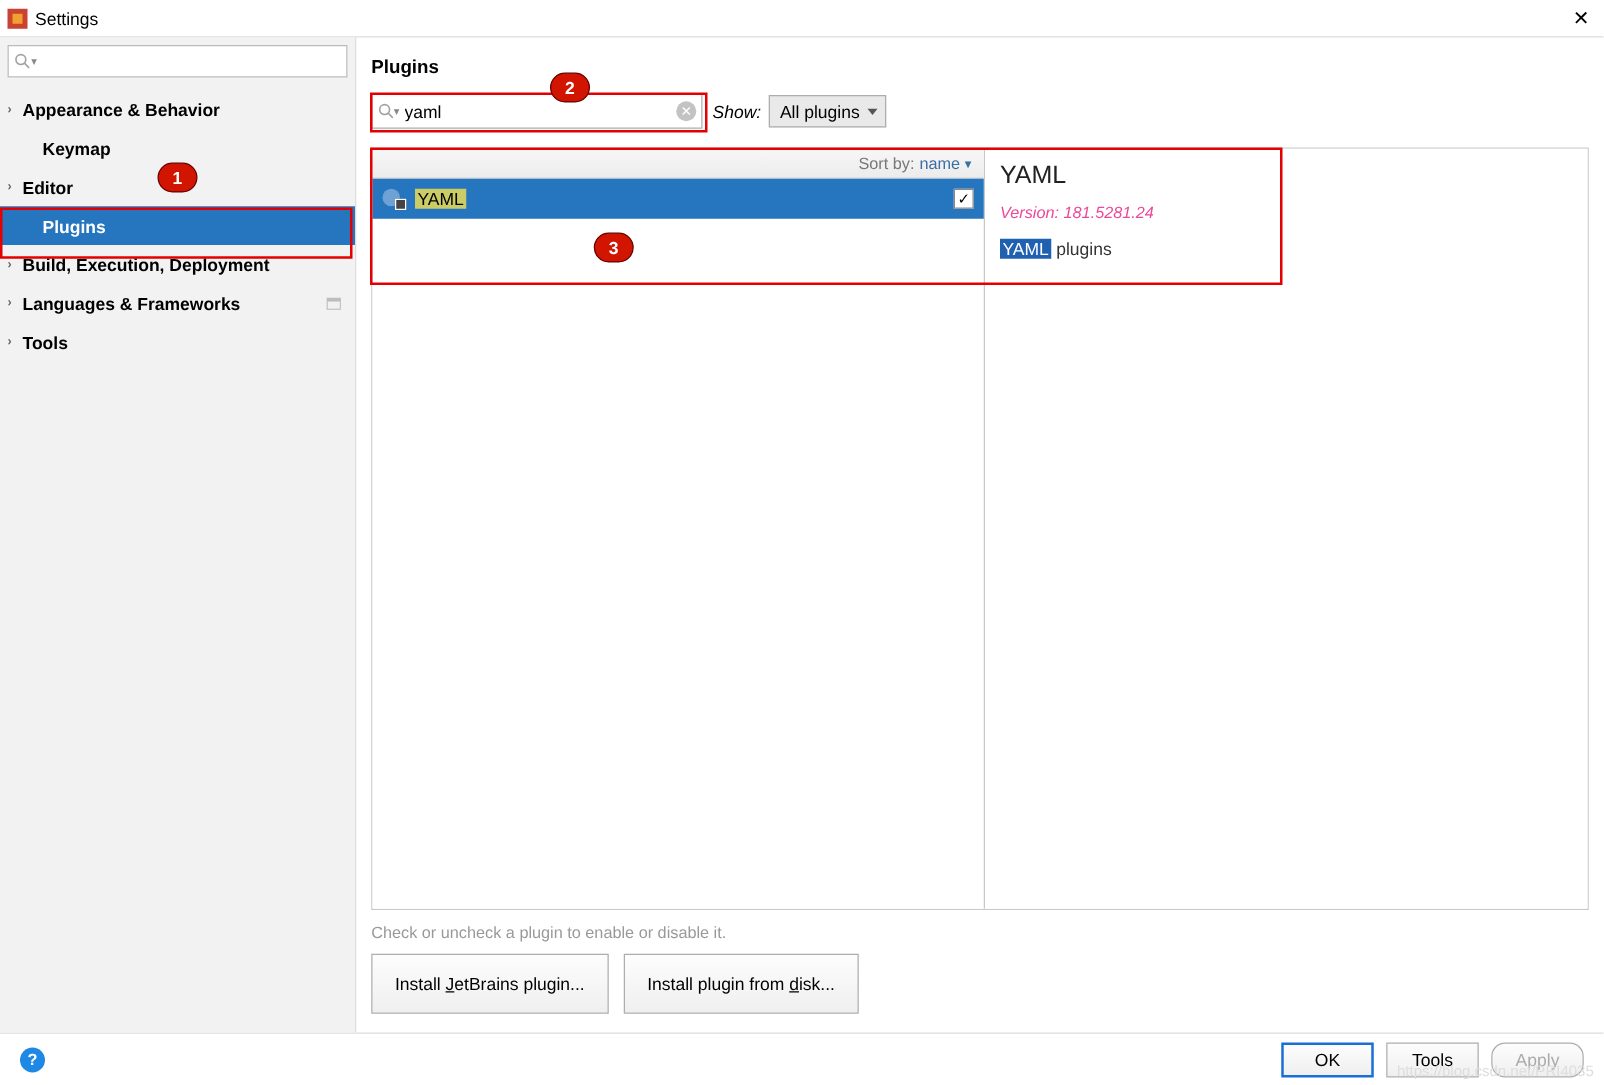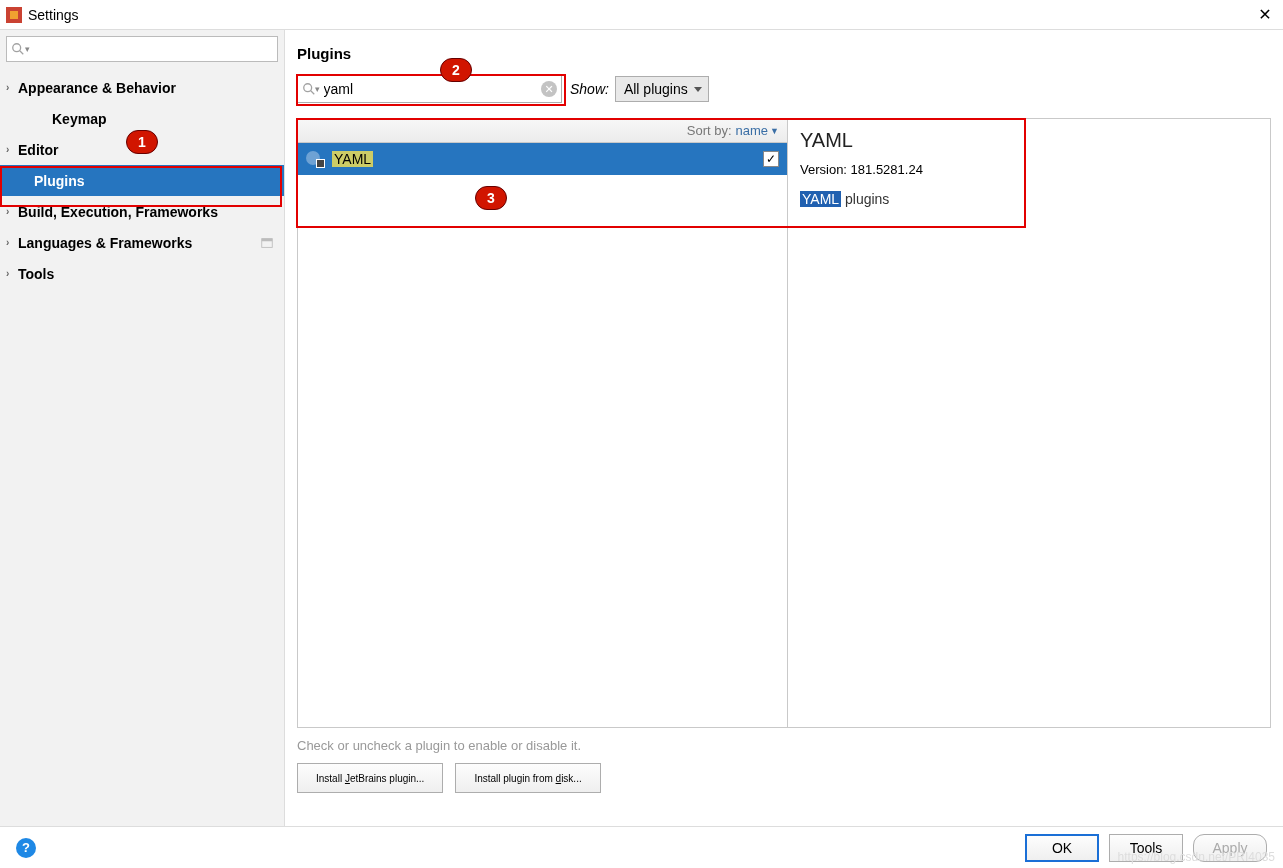--- a/index.html
+++ b/index.html
@@ -55,29 +55,29 @@
 .plugin-row { height: 32px; background: #2675bf; color: #fff; display: flex; align-items: center; padding: 0 8px; }
 .plugin-row .picon { width: 18px; height: 16px; margin-right: 8px; position: relative; }
 .plugin-row .picon::before { content: ""; position: absolute; width: 14px; height: 14px; border-radius: 50%; background: #6ea2d4; left: 0; top: 0; }
 .plugin-row .picon::after { content: ""; position: absolute; width: 7px; height: 7px; background: #444; right: -1px; bottom: -1px; border: 1px solid #fff; }
 .plugin-row .pname { background: #cccc66; color: #000; padding: 0 2px; font-size: 14px; }
 .plugin-row .chk { margin-left: auto; width: 16px; height: 16px; background: #fff; border: 1px solid #888; display: flex; align-items: center; justify-content: center; cursor: pointer; }
 .plugin-row .chk::after { content: "✓"; color: #000; font-size: 12px; }
 
 .list-right { flex: 1; padding: 10px 12px; background: #fff; }
 .detail-title { font-size: 20px; color: #222; margin-bottom: 10px; }
-.detail-version { font-size: 13px; color: #000000; margin-bottom: 14px; }
+.detail-version { font-size: 13px; color: #ec4899; margin-bottom: 14px; font-style: italic; }
 .detail-desc .hl { background: #2060b0; color: #fff; padding: 0 2px; }
 .detail-desc { font-size: 14px; color: #333; }
 
 .red-box-3 { position: absolute; left: 296px; top: 118px; width: 730px; height: 110px; border: 2px solid #e20000; pointer-events: none; z-index: 5; }
 
 .hint { color: #999; font-size: 13px; margin-top: 10px; }
 .btn-row { display: flex; gap: 12px; margin-top: 10px; }
-.btn { height: 30px; padding: 0 18px; border: 1px solid #adadad; background: linear-gradient(#fdfdfd,#efefef); display: flex; align-items: center; font-size: 10px; cursor: pointer; }
+.btn { height: 48px; padding: 0 18px; border: 1px solid #adadad; background: linear-gradient(#fdfdfd,#efefef); display: flex; align-items: center; font-size: 14px; cursor: pointer; }
 .btn u { text-decoration: underline; }
 
 .footer { height: 42px; border-top: 1px solid #ddd; display: flex; align-items: center; padding: 0 16px; }
 .help-icon { width: 20px; height: 20px; border-radius: 50%; background: #1e88e5; color: #fff; display: flex; align-items: center; justify-content: center; font-size: 13px; font-weight: bold; cursor: pointer; }
 .footer-btns { margin-left: auto; display: flex; gap: 10px; justify-content: center; }
 .fbtn { height: 28px; width: 74px; border: 1px solid #adadad; background: linear-gradient(#fdfdfd,#efefef); display: flex; align-items: center; justify-content: center; font-size: 14px; cursor: pointer; }
 .fbtn.primary { border: 2px solid #1a6fd6; }
 .fbtn.disabled { color: #aaa; cursor: default; border-radius: 11px; }
 
 svg.mag circle { fill: none; stroke: #666; stroke-width: 1.5; }
@@ -101,33 +101,33 @@
           <circle cx="6.5" cy="6.5" r="4.5"></circle>
           <line x1="10" y1="10" x2="14" y2="14"></line>
         </svg>
       <span class="chev">▾</span>
     </div>
     <div class="tree">
       <div class="tree-item bold">
           <span class="arrow">›</span>
           <span>Appearance &amp; Behavior</span>
         </div>
-      <div class="tree-item bold" style="padding-left:52px;">
+      <div class="tree-item bold" style="padding-left:34px;">
           <span>Keymap</span>
         </div>
       <div class="tree-item bold">
           <span class="arrow">›</span>
           <span>Editor</span>
         </div>
       <div class="tree-item child selected">
           <span>Plugins</span>
         </div>
       <div class="tree-item bold">
           <span class="arrow">›</span>
-          <span>Build, Execution, Frameworks</span>
+          <span>Build, Execution, Deployment</span>
         </div>
       <div class="tree-item bold">
           <span class="arrow">›</span>
           <span>Languages &amp; Frameworks</span>
         <svg class="proj-icon" viewBox="0 0 16 16">
             <rect x="2" y="3" width="12" height="10" fill="none" stroke="#888"></rect>
             <rect x="2" y="3" width="12" height="3" fill="#888"></rect>
           </svg>
       </div>
       <div class="tree-item bold">

